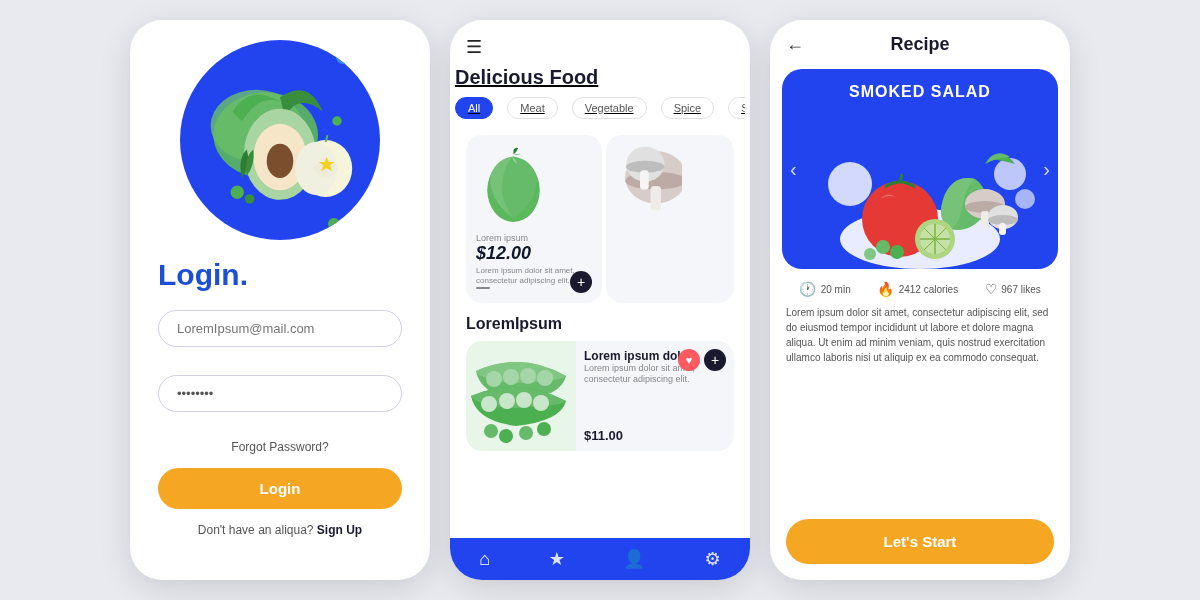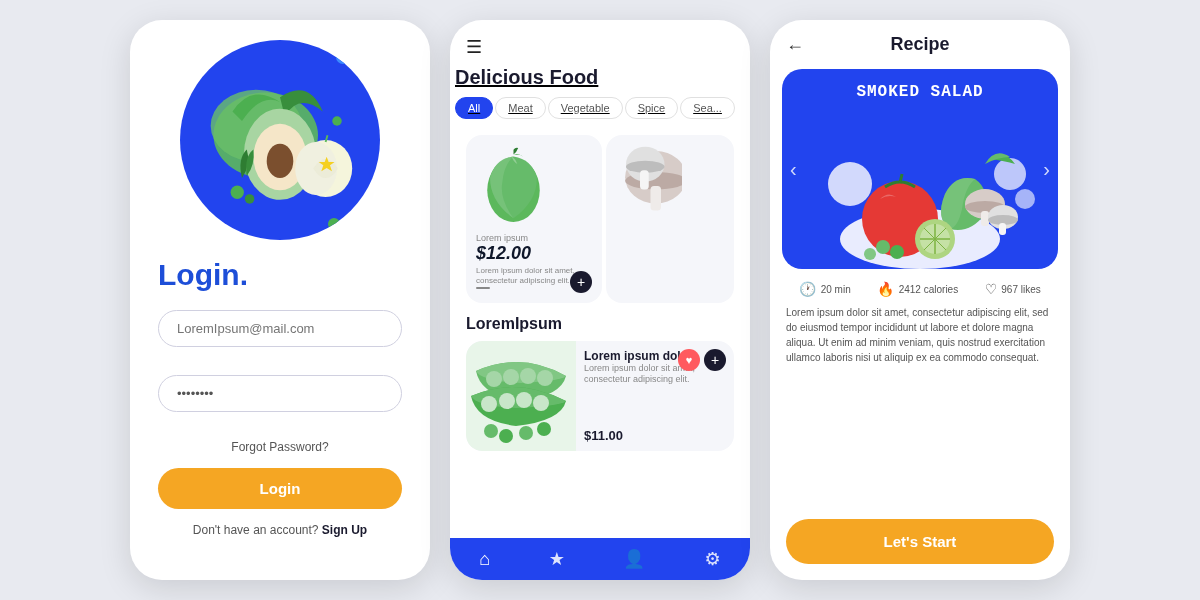--- a/index.html
+++ b/index.html
@@ -112,21 +112,21 @@
       flex-direction: column;
     }
     .food-header {
       padding: 16px 16px 8px;
       display: flex;
       align-items: center;
     }
     .hamburger { font-size: 18px; color: #222; cursor: pointer; }
     .food-title-section { padding: 0 5px 8px; text-decoration: underline; }
     .food-main-title { font-size: 20px; font-weight: 700; color: #1a1a2e; margin-bottom: 8px; }
-    .filter-tabs { display: flex; gap: 2px; flex-wrap: nowrap; overflow: hidden; }
+    .filter-tabs { display: flex; gap: 14px; flex-wrap: nowrap; overflow: hidden; }
     .filter-tab {
       padding: 4px 12px;
       border-radius: 16px;
       font-size: 11px;
       font-weight: 500;
       cursor: pointer;
       border: 1.5px solid #e0e0e0;
       background: #fff;
       color: #555;
       white-space: nowrap;
@@ -214,21 +214,20 @@
       flex-shrink: 0;
     }
     .recipe-hero-title {
       color: #fff;
       font-size: 16px;
       font-weight: 700;
       letter-spacing: 1px;
       margin-top: 14px;
       z-index: 2;
       position: relative;
-      font-family: Liberation Mono, monospace;
     }
     .recipe-nav-arrow {
       position: absolute;
       top: 50%;
       transform: translateY(-50%);
       color: rgba(255,255,255,0.8);
       font-size: 20px;
       cursor: pointer;
       z-index: 3;
     }
@@ -310,21 +309,21 @@
 
     <input class="login-input" type="email" placeholder="LoremIpsum@mail.com" style="">
 
     <input class="login-input" type="password" value="••••••••" placeholder="••••••••" style="">
 
     <div class="forgot-pw">Forgot Password?</div>
 
     <button class="login-btn">Login</button>
 
     <div class="signup-text">
-      <span>Don't have an account?</span><strong> Sign Up</strong>
+      <span>Don't have an aliqua?</span><strong> Sign Up</strong>
     </div>
   </div>
 
   <div class="phone-card screen-food">
     <div class="food-header">
       <span class="hamburger">☰</span>
     </div>
 
     <div class="food-title-section">
       <div class="food-main-title">Delicious Food</div>

